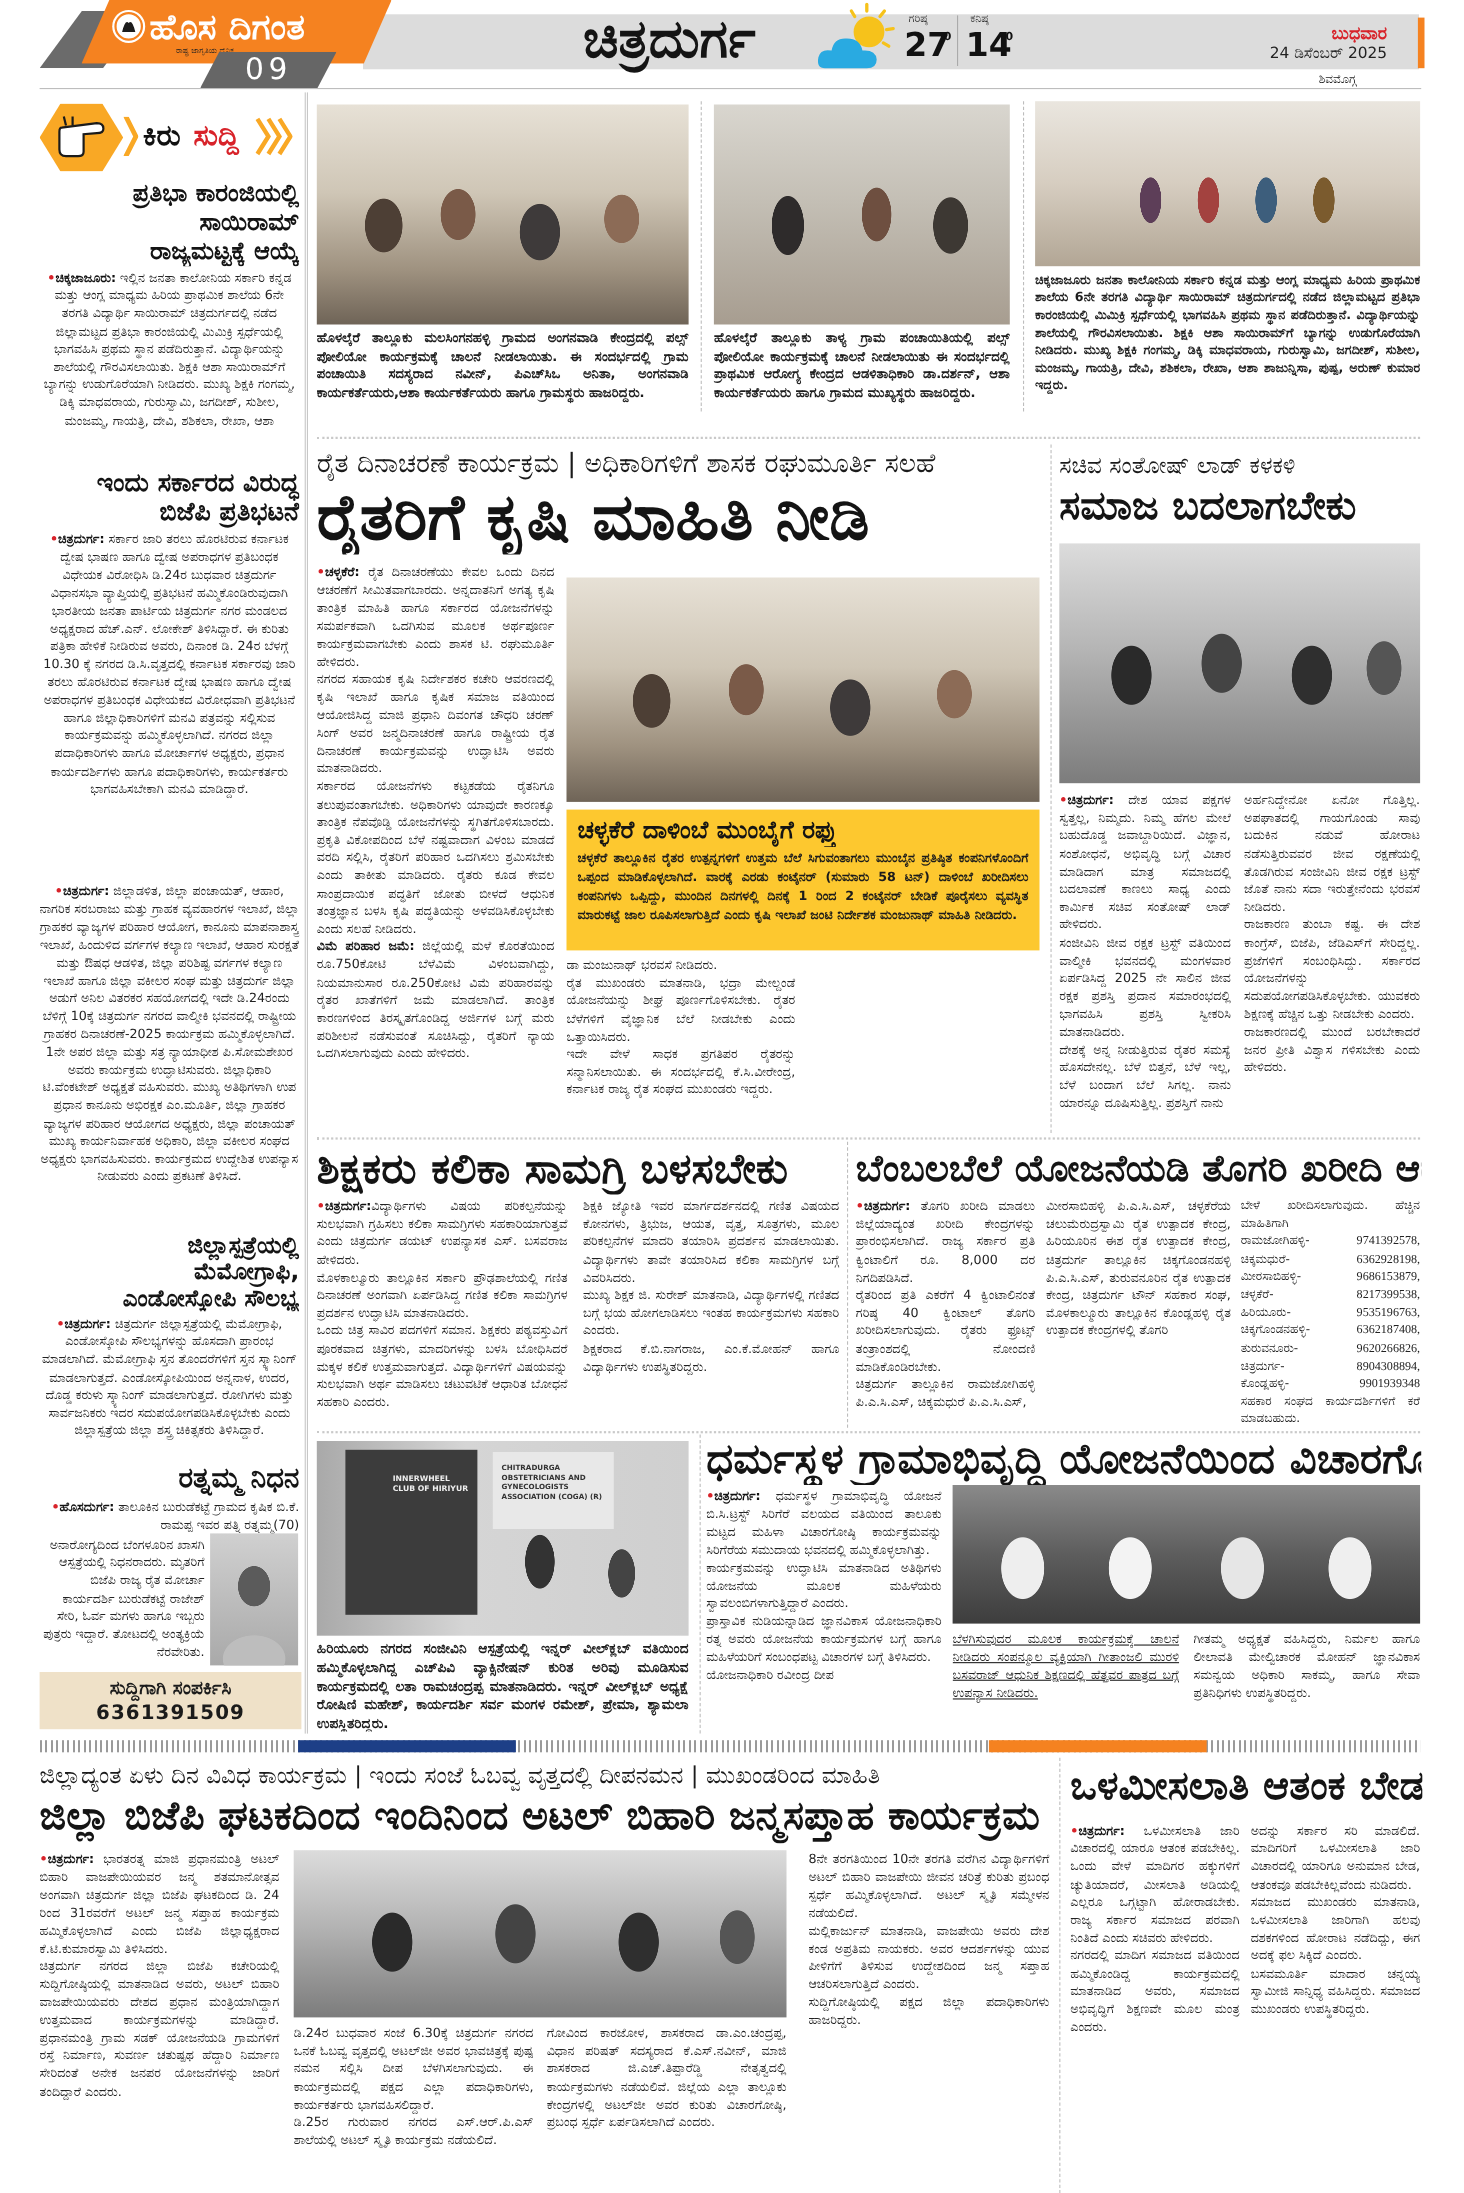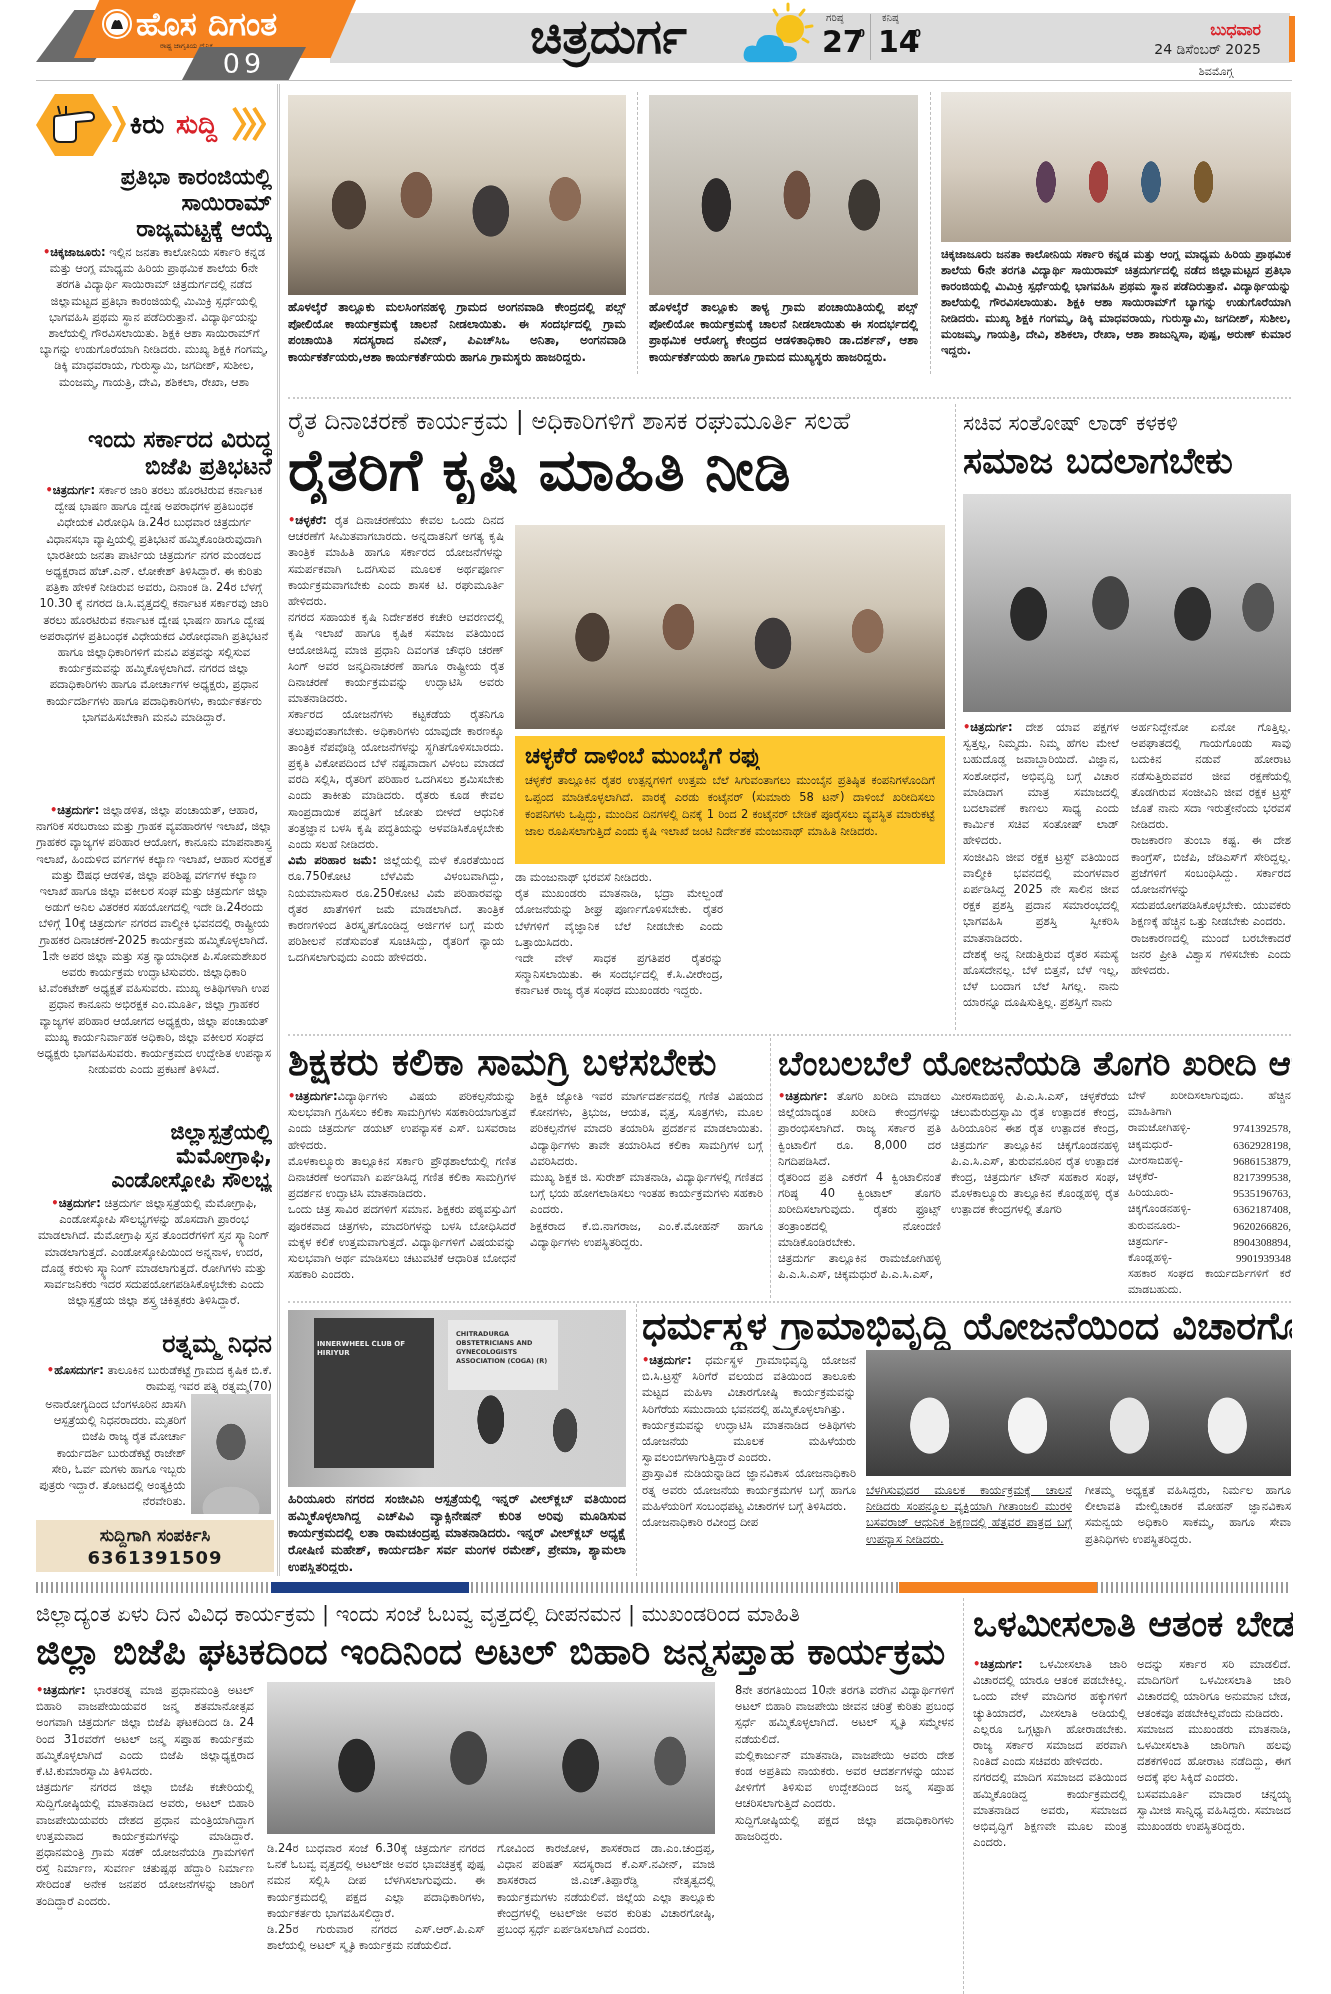--- a/index.html
+++ b/index.html
@@ -1,20 +1,20 @@
 <!DOCTYPE html>
 <html><head>
 <meta charset="utf-8">
 <style>
   html,body{margin:0;padding:0;background:#ffffff;}
   #page{position:relative;width:1331px;height:1994px;overflow:hidden;background:#fff;
         font-family:"DejaVu Sans",sans-serif;color:#1b1b1b;border-radius:10px;}
   .abs{position:absolute;}
   .bt{font-size:11.5px;line-height:16.2px;text-align:justify;white-space:pre-line;overflow:hidden;color:#222;}
-  .bt.bold{font-weight:normal;}
+  .bt.bold{font-weight:bold;}
   .dl{font-weight:bold;color:#111;}
   .bullet{color:#d8232a;font-weight:bold;}
   .hl{font-weight:bold;color:#141414;overflow:hidden;}
   .kicker{font-weight:normal;color:#1b1b1b;white-space:nowrap;overflow:hidden;}
   .one{white-space:nowrap;}
   .photo{overflow:hidden;}
   .dot-h{height:0;border-top:2px dotted #c9c9c9;}
   .dash-v{width:0;border-left:1px dashed #bdbdbd;}
   .cap{font-size:12px;line-height:16.6px;font-weight:bold;text-align:justify;overflow:hidden;color:#1d1d1d;}
   
@@ -254,21 +254,21 @@
           <span style="font-family: &quot;Liberation Serif&quot;, serif;">9901939348</span>
         </div>
       </div>
     <div style="text-align:justify;">ಸಹಕಾರ ಸಂಘದ ಕಾರ್ಯದರ್ಶಿಗಳಿಗೆ ಕರೆ ಮಾಡಬಹುದು.</div>
   </div>
 
   <div class="abs dot-h" style="left:288px;top:1301px;width:1003px;"></div>
 
   <div class="abs photo ph-hpv" style="left:288px;top:1310px;width:338px;height:177px;">
     <div class="abs" style="left:26px;top:8px;width:120px;height:150px;background:#3c3c3c;">
-      <div style="color:#eee;font-size:7px;font-weight:bold;padding:22px 6px 0 3px;line-height:9px;">INNERWHEEL CLUB OF HIRIYUR</div>
+      <div style="color:#eee;font-size:7px;font-weight:bold;padding:22px 6px 0 3px;line-height:9px;margin-left:40px;">INNERWHEEL CLUB OF HIRIYUR</div>
     </div>
     <div class="abs" style="left:160px;top:10px;width:110px;height:70px;background:#e8e8e8;">
       <div style="color:#333;font-size:6.5px;font-weight:bold;padding:10px 6px 0 8px;line-height:9px;">CHITRADURGA OBSTETRICIANS AND GYNECOLOGISTS ASSOCIATION (COGA) (R)</div>
     </div>
   </div>
   <div class="abs cap" style="left:288px;top:1490px;width:338px;height:84px;font-size:12.5px;line-height:17px;">ಹಿರಿಯೂರು ನಗರದ ಸಂಜೀವಿನಿ ಆಸ್ಪತ್ರೆಯಲ್ಲಿ ಇನ್ನರ್ ವೀಲ್‌ಕ್ಲಬ್ ವತಿಯಿಂದ ಹಮ್ಮಿಕೊಳ್ಳಲಾಗಿದ್ದ ಎಚ್‌ಪಿವಿ ವ್ಯಾಕ್ಸಿನೇಷನ್ ಕುರಿತ ಅರಿವು ಮೂಡಿಸುವ ಕಾರ್ಯಕ್ರಮದಲ್ಲಿ ಲತಾ ರಾಮಚಂದ್ರಪ್ಪ ಮಾತನಾಡಿದರು. ಇನ್ನರ್ ವೀಲ್‌ಕ್ಲಬ್ ಅಧ್ಯಕ್ಷೆ ರೋಷಿಣಿ ಮಹೇಶ್, ಕಾರ್ಯದರ್ಶಿ ಸರ್ವ ಮಂಗಳ ರಮೇಶ್, ಪ್ರೇಮಾ, ಶ್ಯಾಮಲಾ ಉಪಸ್ಥಿತರಿದ್ದರು.</div>
 
   <div class="abs dash-v" style="left:636px;top:1304px;height:272px;"></div>
 
   <div class="abs hl one" style="left:642px;top:1302px;width:650px;font-size:38px;line-height:48px;">ಧರ್ಮಸ್ಥಳ ಗ್ರಾಮಾಭಿವೃದ್ಧಿ ಯೋಜನೆಯಿಂದ ವಿಚಾರಗೋಷ್ಠಿ</div>

